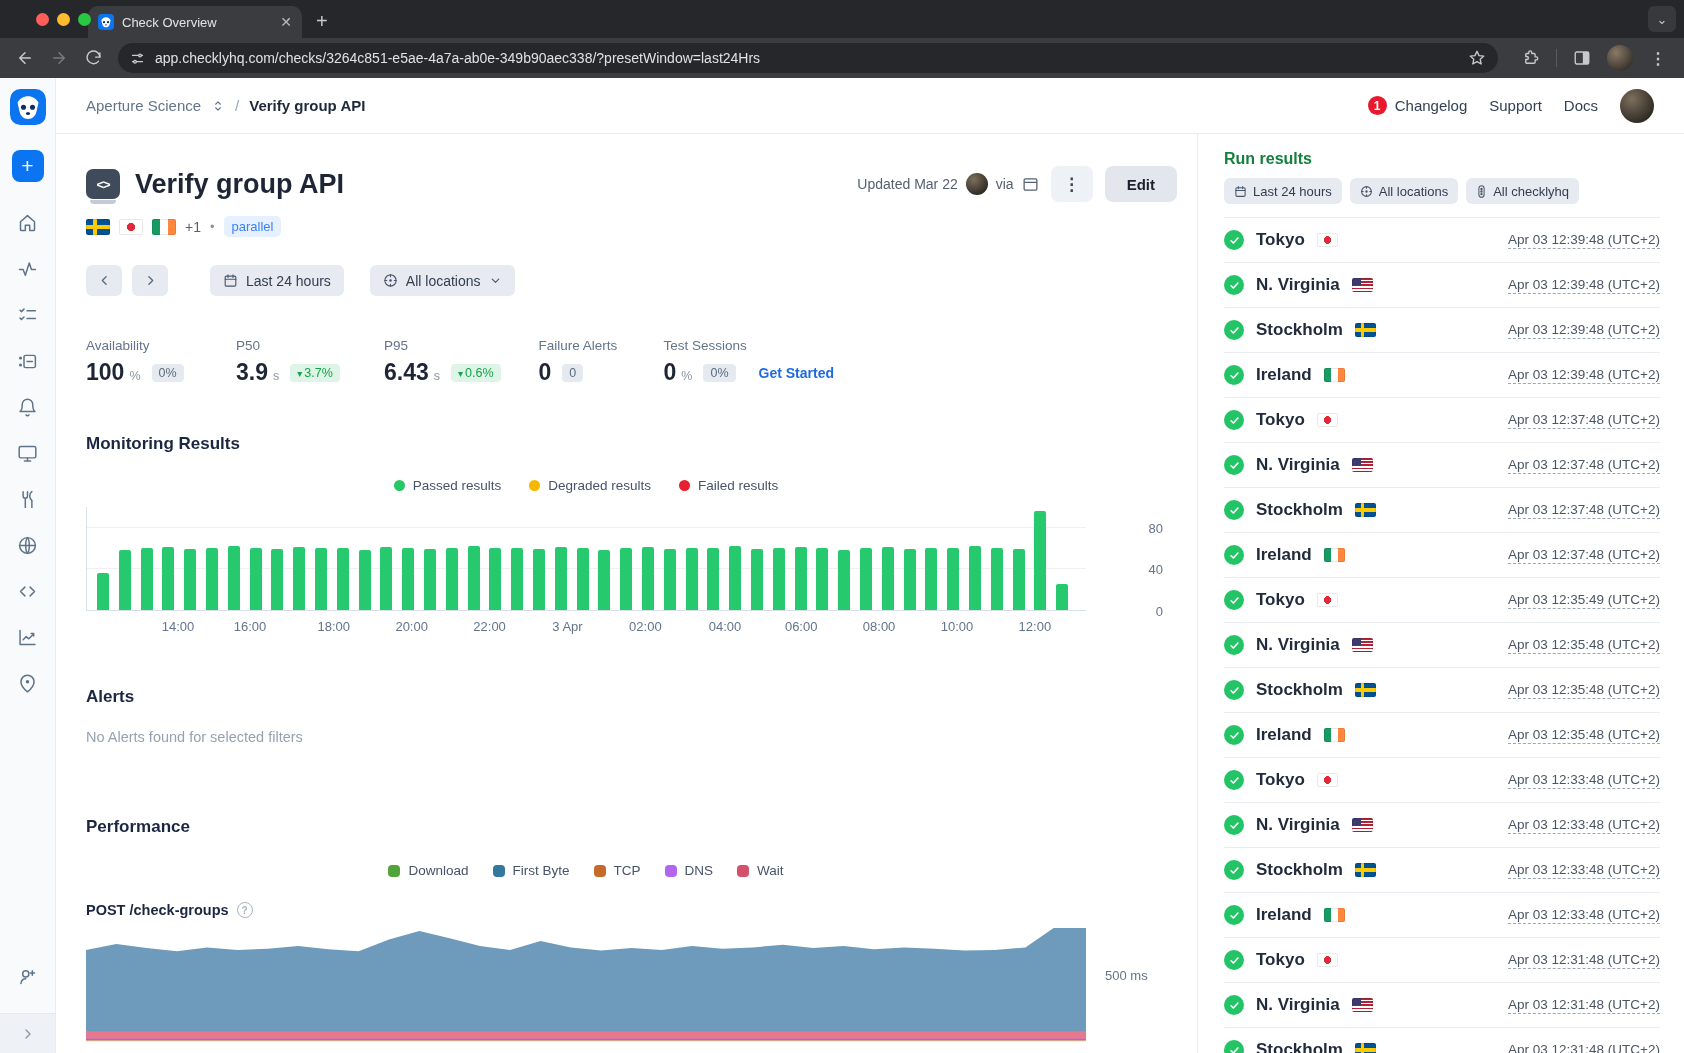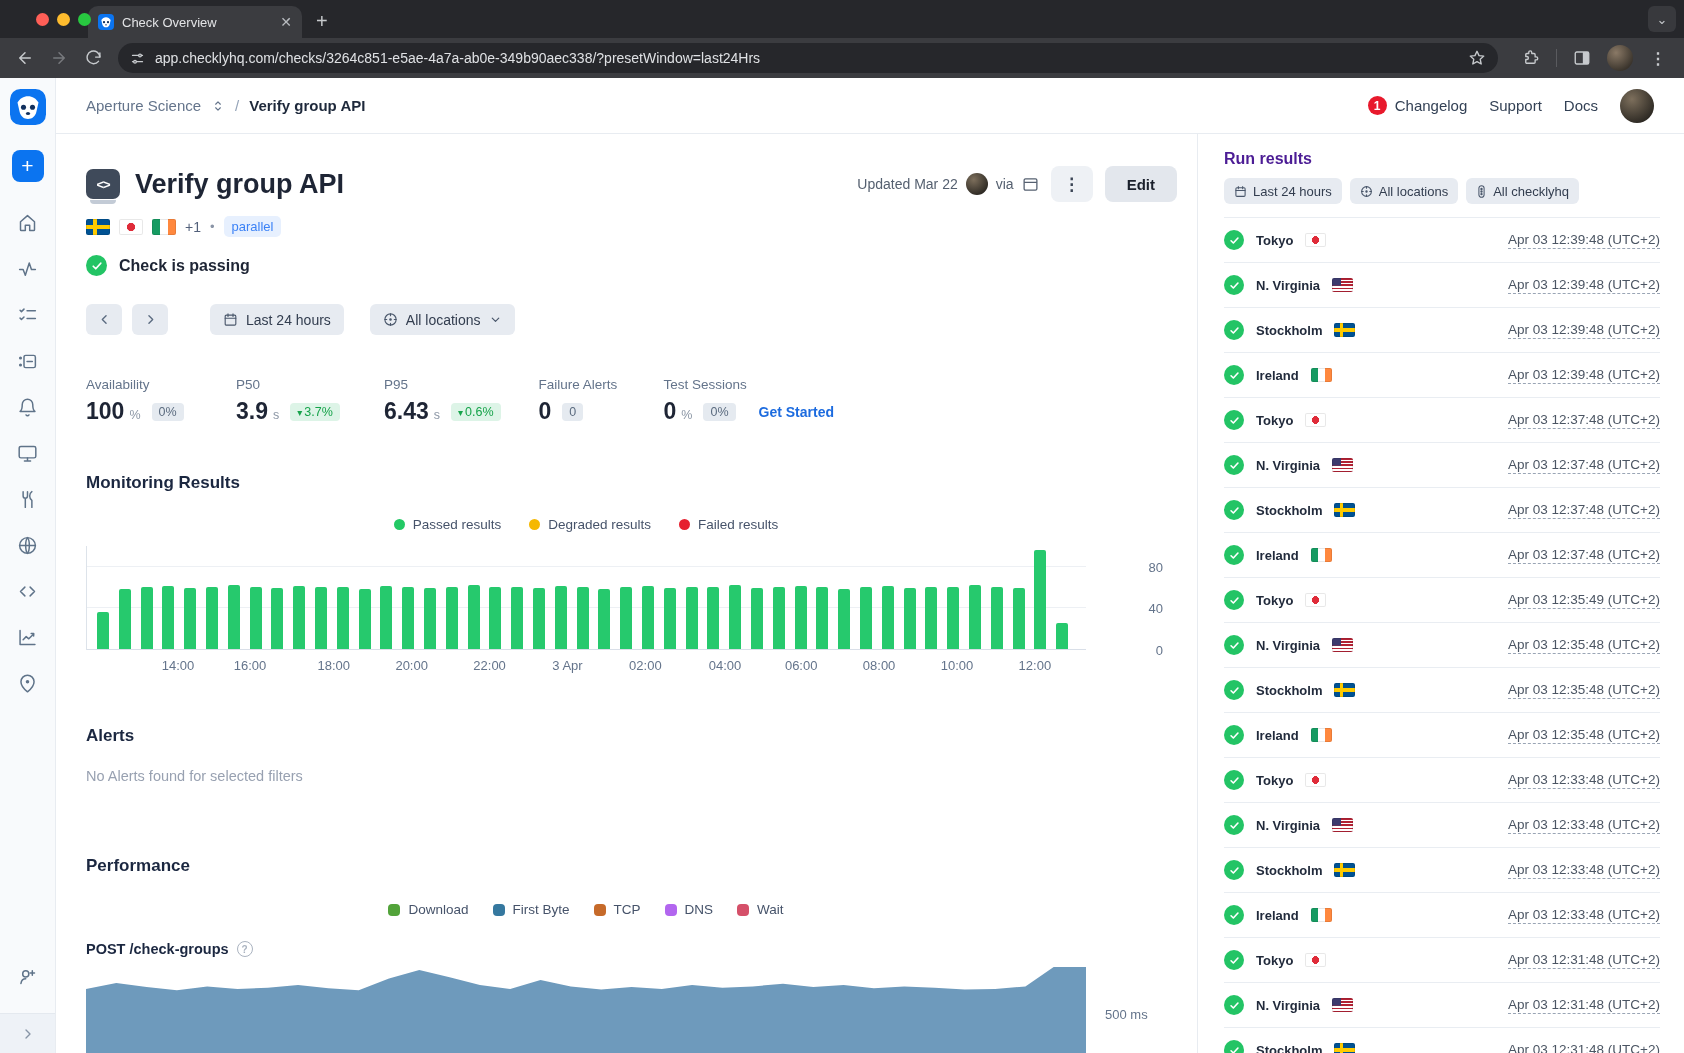--- a/index.html
+++ b/index.html
@@ -137,27 +137,27 @@
   .perf-legend { width:1000px; margin-top:26px; gap:24px; }
   .post-row { margin-top:24px; display:flex; align-items:center; gap:8px; }
   .post-label { font-size:14.5px; font-weight:700; color:#1b2740; }
   .help-ic { width:16px; height:16px; border-radius:50%; border:1.5px solid #aab3c0; color:#aab3c0; font-size:10px; font-weight:700;
              display:flex; align-items:center; justify-content:center; }
   .perf-chart { position:relative; width:1000px; height:118px; margin-top:10px; }
   .perf-chart svg { display:block; }
   .plab { position:absolute; left:1019px; font-size:13px; color:#64748b; white-space:nowrap; }
 
   
-  .runs-h { font-size:16px; font-weight:700; color:#4c1d95; }
+  .runs-h { font-size:16px; font-weight:700; color:#15803d; }
   .runs-chips { margin-top:10px; display:flex; gap:8px; }
   .chip.small { height:26px; font-size:13px; padding:0 10px; gap:6px; }
   .runs-list { margin-top:13px; border-top:1px solid #e9edf2; }
   .run-row { height:45px; display:flex; align-items:center; gap:12px; border-bottom:1px solid #e9edf2; }
   .run-check { width:20px; height:20px; border-radius:50%; background:#23c465; display:flex; align-items:center; justify-content:center; flex:none; }
-  .run-loc { font-size:13px; font-weight:700; color:#222b3c; }
+  .run-loc { font-size:17px; font-weight:700; color:#222b3c; }
   .run-time { margin-left:auto; font-size:13.5px; color:#4b5563; border-bottom:1px dashed #9aa5b5; padding-bottom:1px; }
 </style>
 </head>
 <body>
 
 <div class="screen">
 
   <div class="tabbar">
     <div class="traffic">
       <span class="light red"></span>
@@ -379,28 +379,20 @@
             <span id="title-flags" style="display:flex;gap:9px;">
                 <span class="flag flag-se"></span>
                 <span class="flag flag-jp"></span>
                 <span class="flag flag-ie"></span>
               </span>
             <span class="plus-one">+1</span>
             <span class="dot-sep">•</span>
             <span class="parallel-badge">parallel</span>
           </div>
 
-          <div class="status-row">
-            <span class="pass-dot">
-              <svg width="12" height="12" viewBox="0 0 24 24" fill="none" stroke="#fff" stroke-width="3.5" stroke-linecap="round" stroke-linejoin="round">
-                  <path d="M4.5 12.5l5 5 10-11"></path>
-                </svg>
-            </span>
-            <span class="status-text">Check is passing</span>
-          </div>
 
           <div class="filter-row">
             <span class="sq-btn">
               <svg width="15" height="15" viewBox="0 0 24 24" fill="none" stroke="currentColor" stroke-width="2.2" stroke-linecap="round" stroke-linejoin="round">
                   <path d="M14.5 6l-6 6 6 6"></path>
                 </svg>
             </span>
             <span class="sq-btn">
               <svg width="15" height="15" viewBox="0 0 24 24" fill="none" stroke="currentColor" stroke-width="2.2" stroke-linecap="round" stroke-linejoin="round">
                   <path d="M9.5 6l6 6-6 6"></path>

